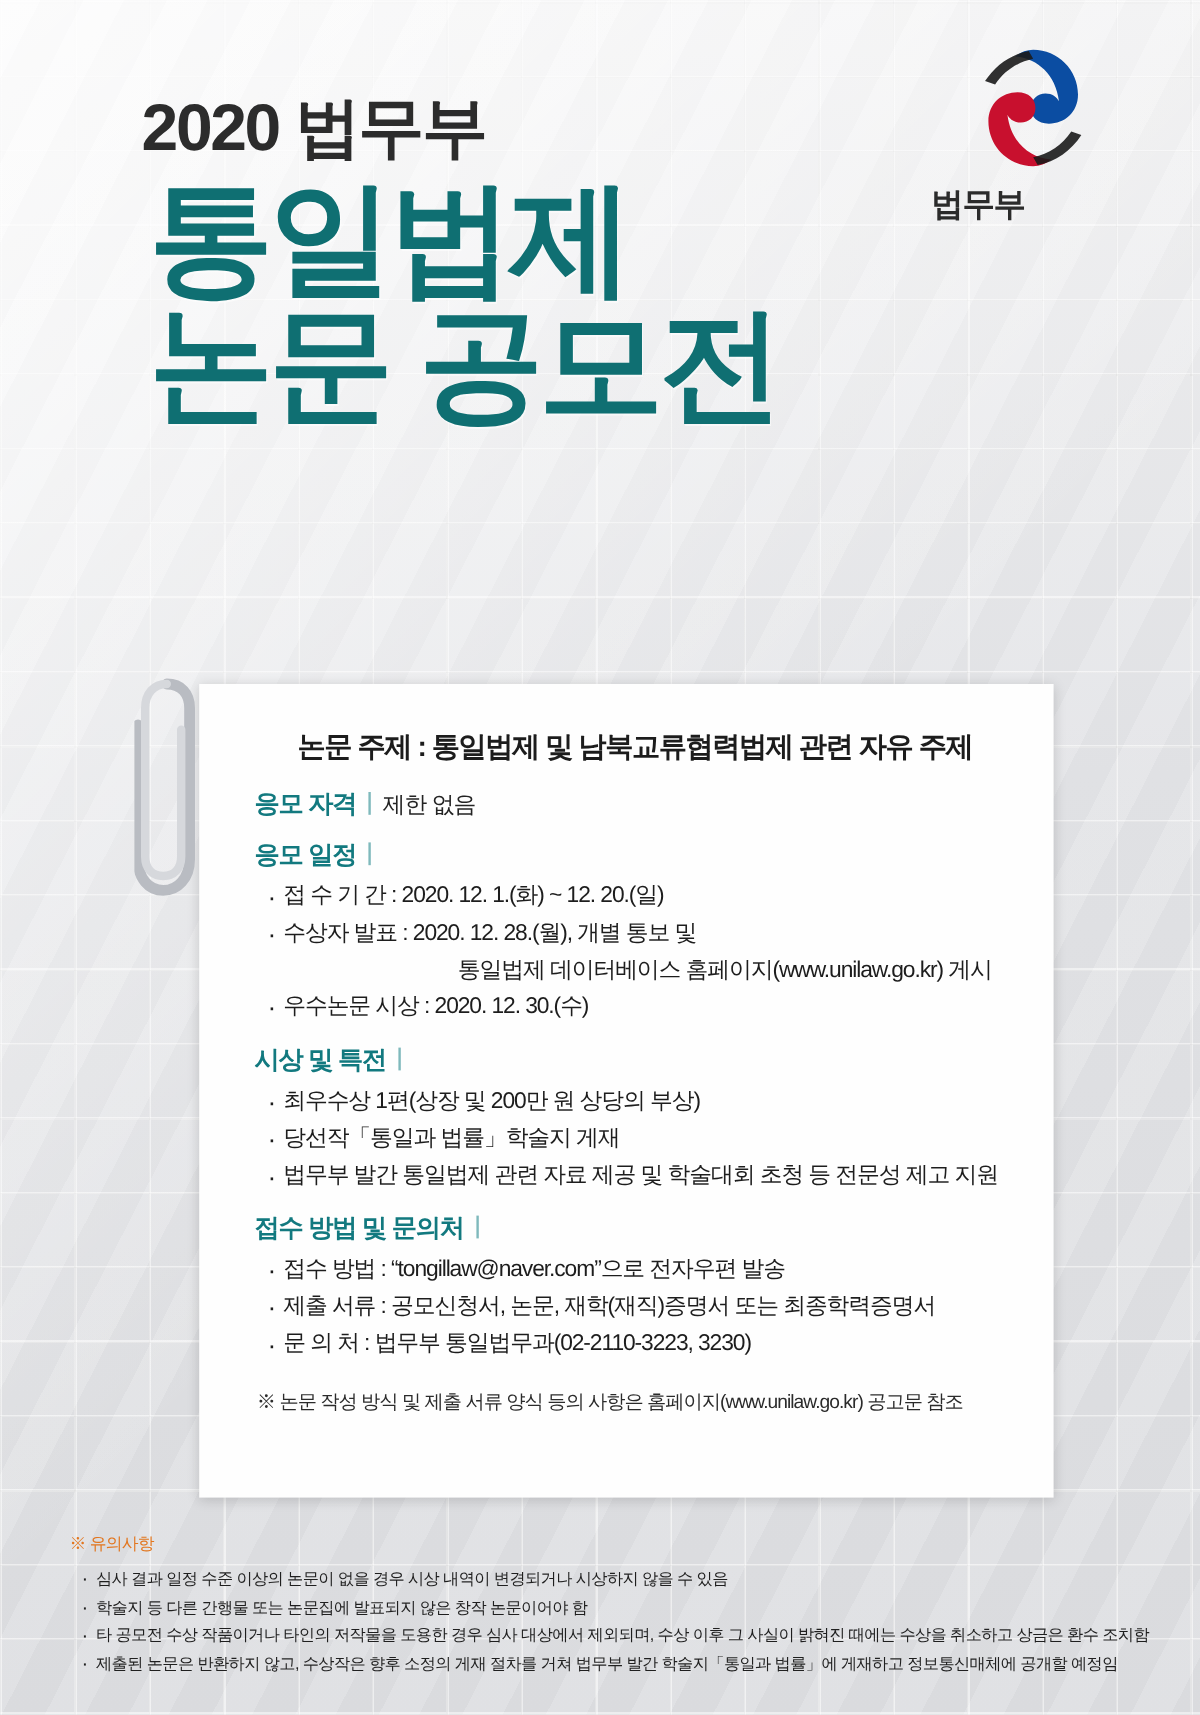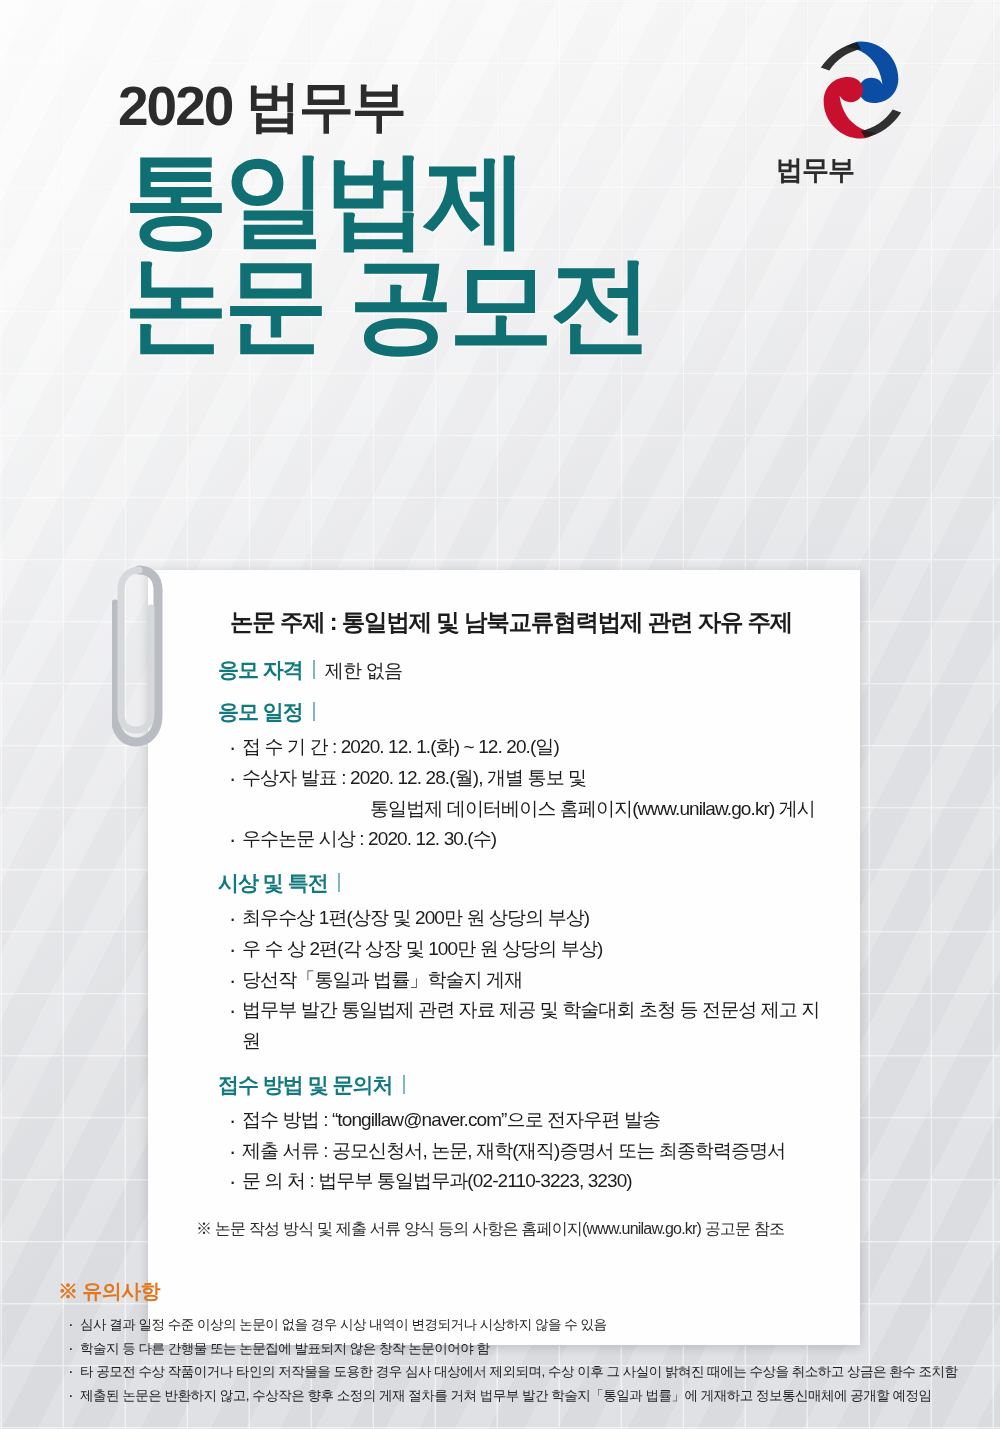--- a/index.html
+++ b/index.html
@@ -94,24 +94,24 @@
     line-height: 1.55;
     font-weight: bold;
     color: #20858a;
     letter-spacing: -1.6px;
     z-index: 4;
   }
 
   
   .card {
     position: absolute;
-    left: 148px;
+    left: 166px;
     top: 570px;
     width: 712px;
-    height: 775px;
+    height: 678px;
     background: #fefefe;
     box-shadow: 0 2px 10px rgba(0,0,0,0.16);
     z-index: 3;
   }
   .clip {
     position: absolute;
     left: 112px;
     top: 556px;
     width: 54px;
     height: 200px;
@@ -126,21 +126,20 @@
   .topic {
     font-size: 23.5px;
     font-weight: bold;
     color: #1c1c1c;
     letter-spacing: -1.2px;
     margin: 6px 0 18px 36px;
   }
 
   .sec {
     margin-bottom: 8px;
-    margin-left: 24px;
   }
   .sec-head {
     font-size: 21px;
     font-weight: bold;
     color: #12797f;
     letter-spacing: -1px;
     margin: 14px 0 6px 0;
     display: flex;
     align-items: baseline;
   }
@@ -176,42 +175,43 @@
   ul.bullets li::before {
     content: "·";
     position: absolute;
     left: 3px;
     top: -2px;
     font-size: 22px;
     color: #1d1d1d;
   }
   ul.bullets li.cont {
     padding-left: 16px;
+    text-align: center;
   }
   ul.bullets li.cont::before { content: ""; }
   .ind-deep { display: inline-block; margin-left: 128px; }
 
   .note {
     font-size: 16px;
     color: #2b2b2b;
     letter-spacing: -0.8px;
     margin: 22px 0 0 2px;
   }
 
   
   .cautions {
     position: absolute;
     left: 58px;
     top: 1278px;
     width: 900px;
     z-index: 4;
   }
   .cautions-title {
-    font-size: 20px;
-    font-weight: bold;
+    font-size: 14px;
+    font-weight: normal;
     color: #e2761f;
     letter-spacing: -0.6px;
     margin-bottom: 8px;
   }
   .cautions ul {
     list-style: none;
     margin: 0;
     padding: 0 0 0 10px;
   }
   .cautions li {
@@ -292,21 +292,20 @@
         </ul>
       </div>
 
       <div class="sec">
         <div class="sec-head">
           <span>시상 및 특전</span>
           <span class="bar"></span>
         </div>
         <ul class="bullets">
           <li>최우수상 1편(상장 및 200만 원 상당의 부상)</li>
-          <li>우 수 상 2편(각 상장 및 100만 원 상당의 부상)</li>
           <li>당선작「통일과 법률」학술지 게재</li>
           <li>법무부 발간 통일법제 관련 자료 제공 및 학술대회 초청 등 전문성 제고 지원</li>
         </ul>
       </div>
 
       <div class="sec">
         <div class="sec-head">
           <span>접수 방법 및 문의처</span>
           <span class="bar"></span>
         </div>

